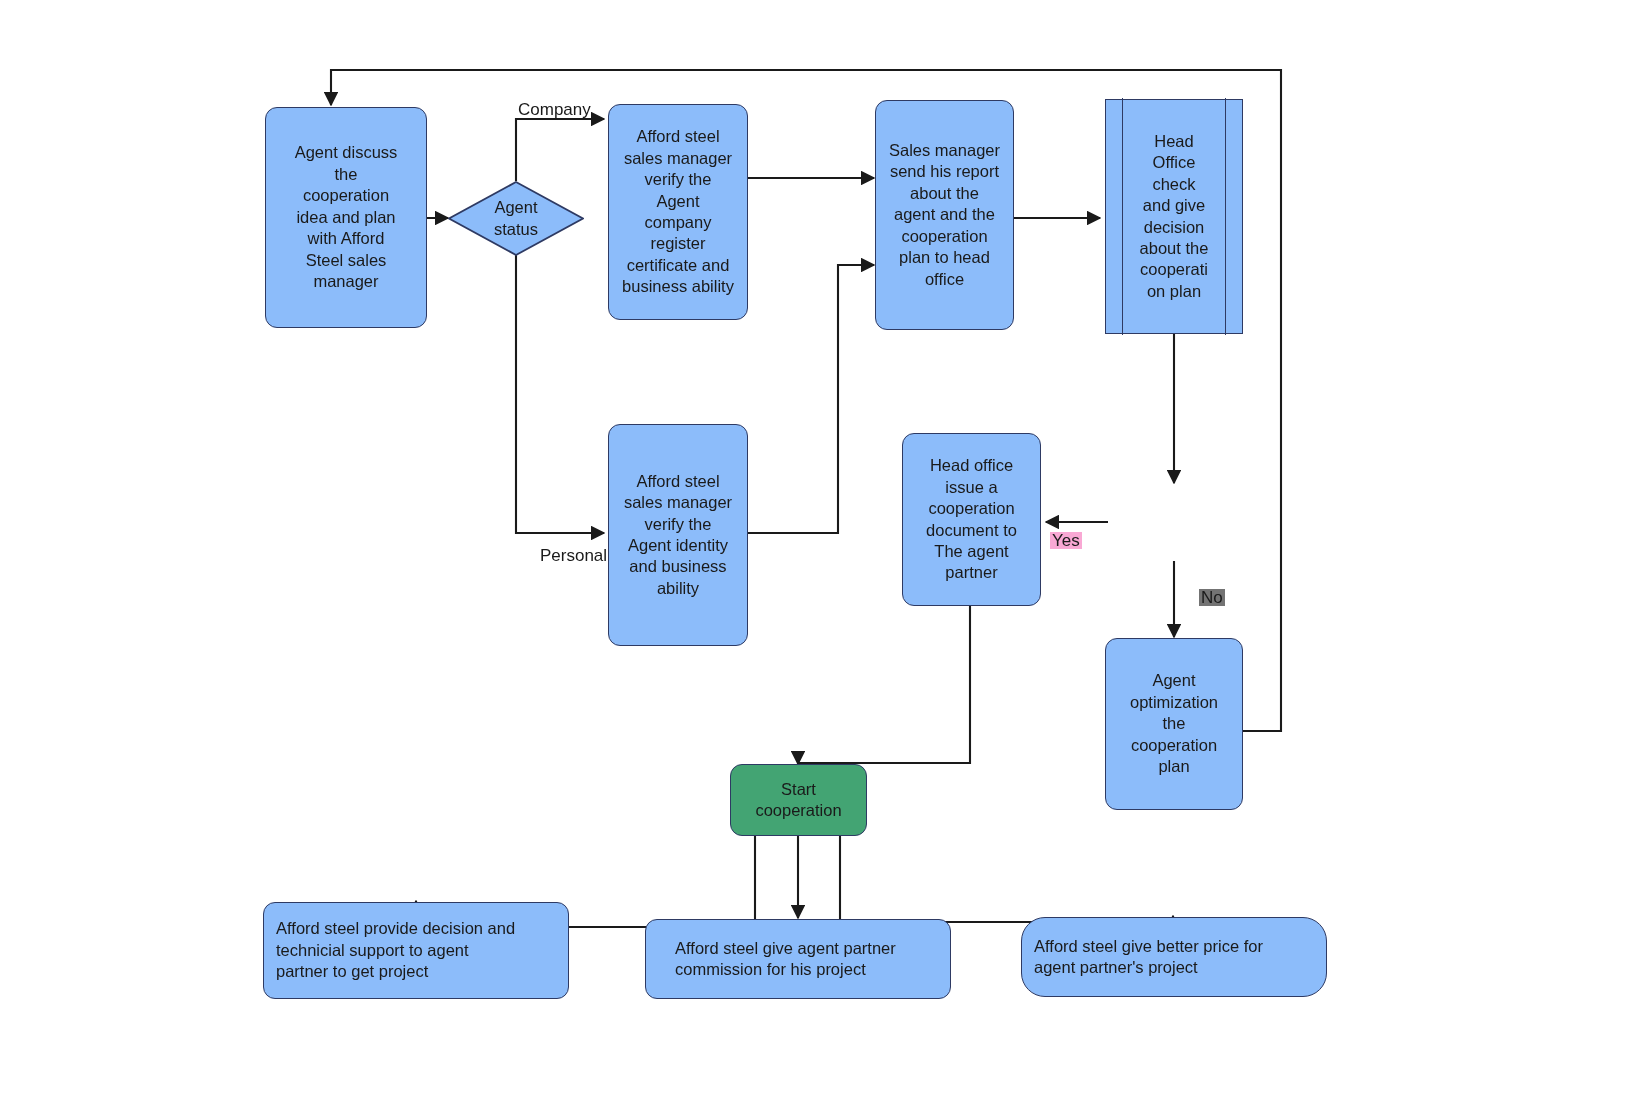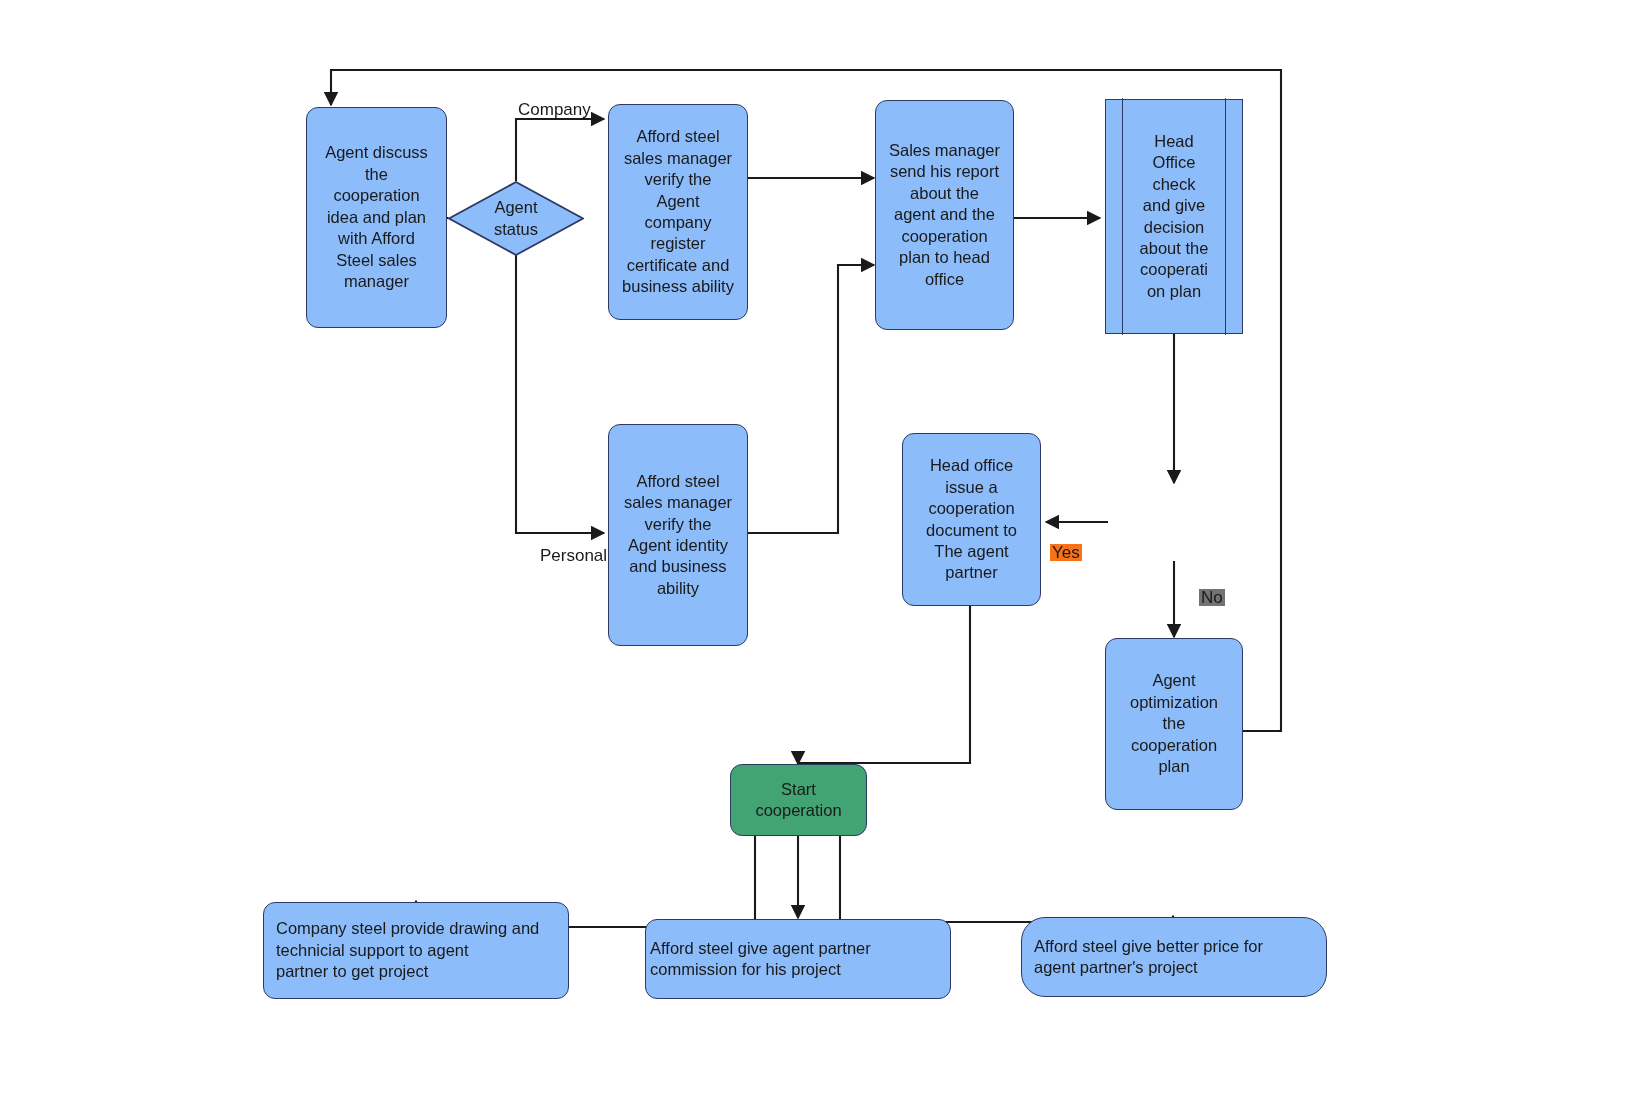--- a/index.html
+++ b/index.html
@@ -132,21 +132,21 @@
       <path d="M 970 606 L 970 763 L 798 763 L 798 764" marker-end="url(#arrow)"></path>
 
       <path d="M 755 836 L 755 927 L 416 927 L 416 901" marker-end="url(#arrow)"></path>
 
       <path d="M 798 836 L 798 918" marker-end="url(#arrow)"></path>
 
       <path d="M 840 836 L 840 922 L 1173 922 L 1173 916" marker-end="url(#arrow)"></path>
     </g>
   </svg>
 
-  <div class="node proc" style="left:265px; top:107px; width:141px; height:221px; font-size:16.5px;margin-left:41px;">
+  <div class="node proc" style="left:265px; top:107px; width:162px; height:221px; font-size:16.5px;">
     <span>Agent discuss
 the
 cooperation
 idea and plan
 with Afford
 Steel sales
 manager</span>
   </div>
 
   <div class="diamond-wrap" style="left:448px; top:181px; width:136px; height:75px;">
@@ -215,36 +215,36 @@
 cooperation
 plan</span>
   </div>
 
   <div class="node proc-green" style="left:730px; top:764px; width:137px; height:72px; font-size:16.5px;">
     <span>Start
 cooperation</span>
   </div>
 
   <div class="node proc" style="left:263px; top:902px; width:306px; height:97px; font-size:16.5px; justify-content:flex-start; text-align:left; padding-left:12px;">
-    <span>Company steel provide drawing and
+    <span>Afford steel provide decision and
 technicial support to agent
 partner to get project</span>
   </div>
 
-  <div class="node proc" style="left:645px; top:919px; width:306px; height:80px; font-size:16.5px; justify-content:flex-start; text-align:left; padding-left:4px;">
+  <div class="node proc" style="left:645px; top:919px; width:306px; height:80px; font-size:16.5px; justify-content:flex-start; text-align:left; padding-left:29px;">
     <span>Afford steel give agent partner
 commission for his project</span>
   </div>
 
   <div class="node proc" style="left:1021px; top:917px; width:306px; height:80px; font-size:16.5px; justify-content:flex-start; text-align:left; padding-left:12px;border-radius:24px;">
     <span>Afford steel give better price for
 agent partner's project</span>
   </div>
 
   <div class="edge-label" style="left:518px; top:101px; font-size:17px;">Company</div>
 
   <div class="edge-label" style="left:540px; top:547px; font-size:17px;">Personal</div>
 
-  <div class="edge-label" style="left:1050px; top:544px; font-size:17px; background:#f97316; padding:0 2px;">Yes</div>
+  <div class="edge-label" style="left:1050px; top:532px; font-size:17px; background:#f9a8d4; padding:0 2px;">Yes</div>
 
   <div class="edge-label" style="left:1199px; top:589px; font-size:17px; background:#737373; padding:0 2px;">No</div>
 
 </div>
 
 </body></html>

